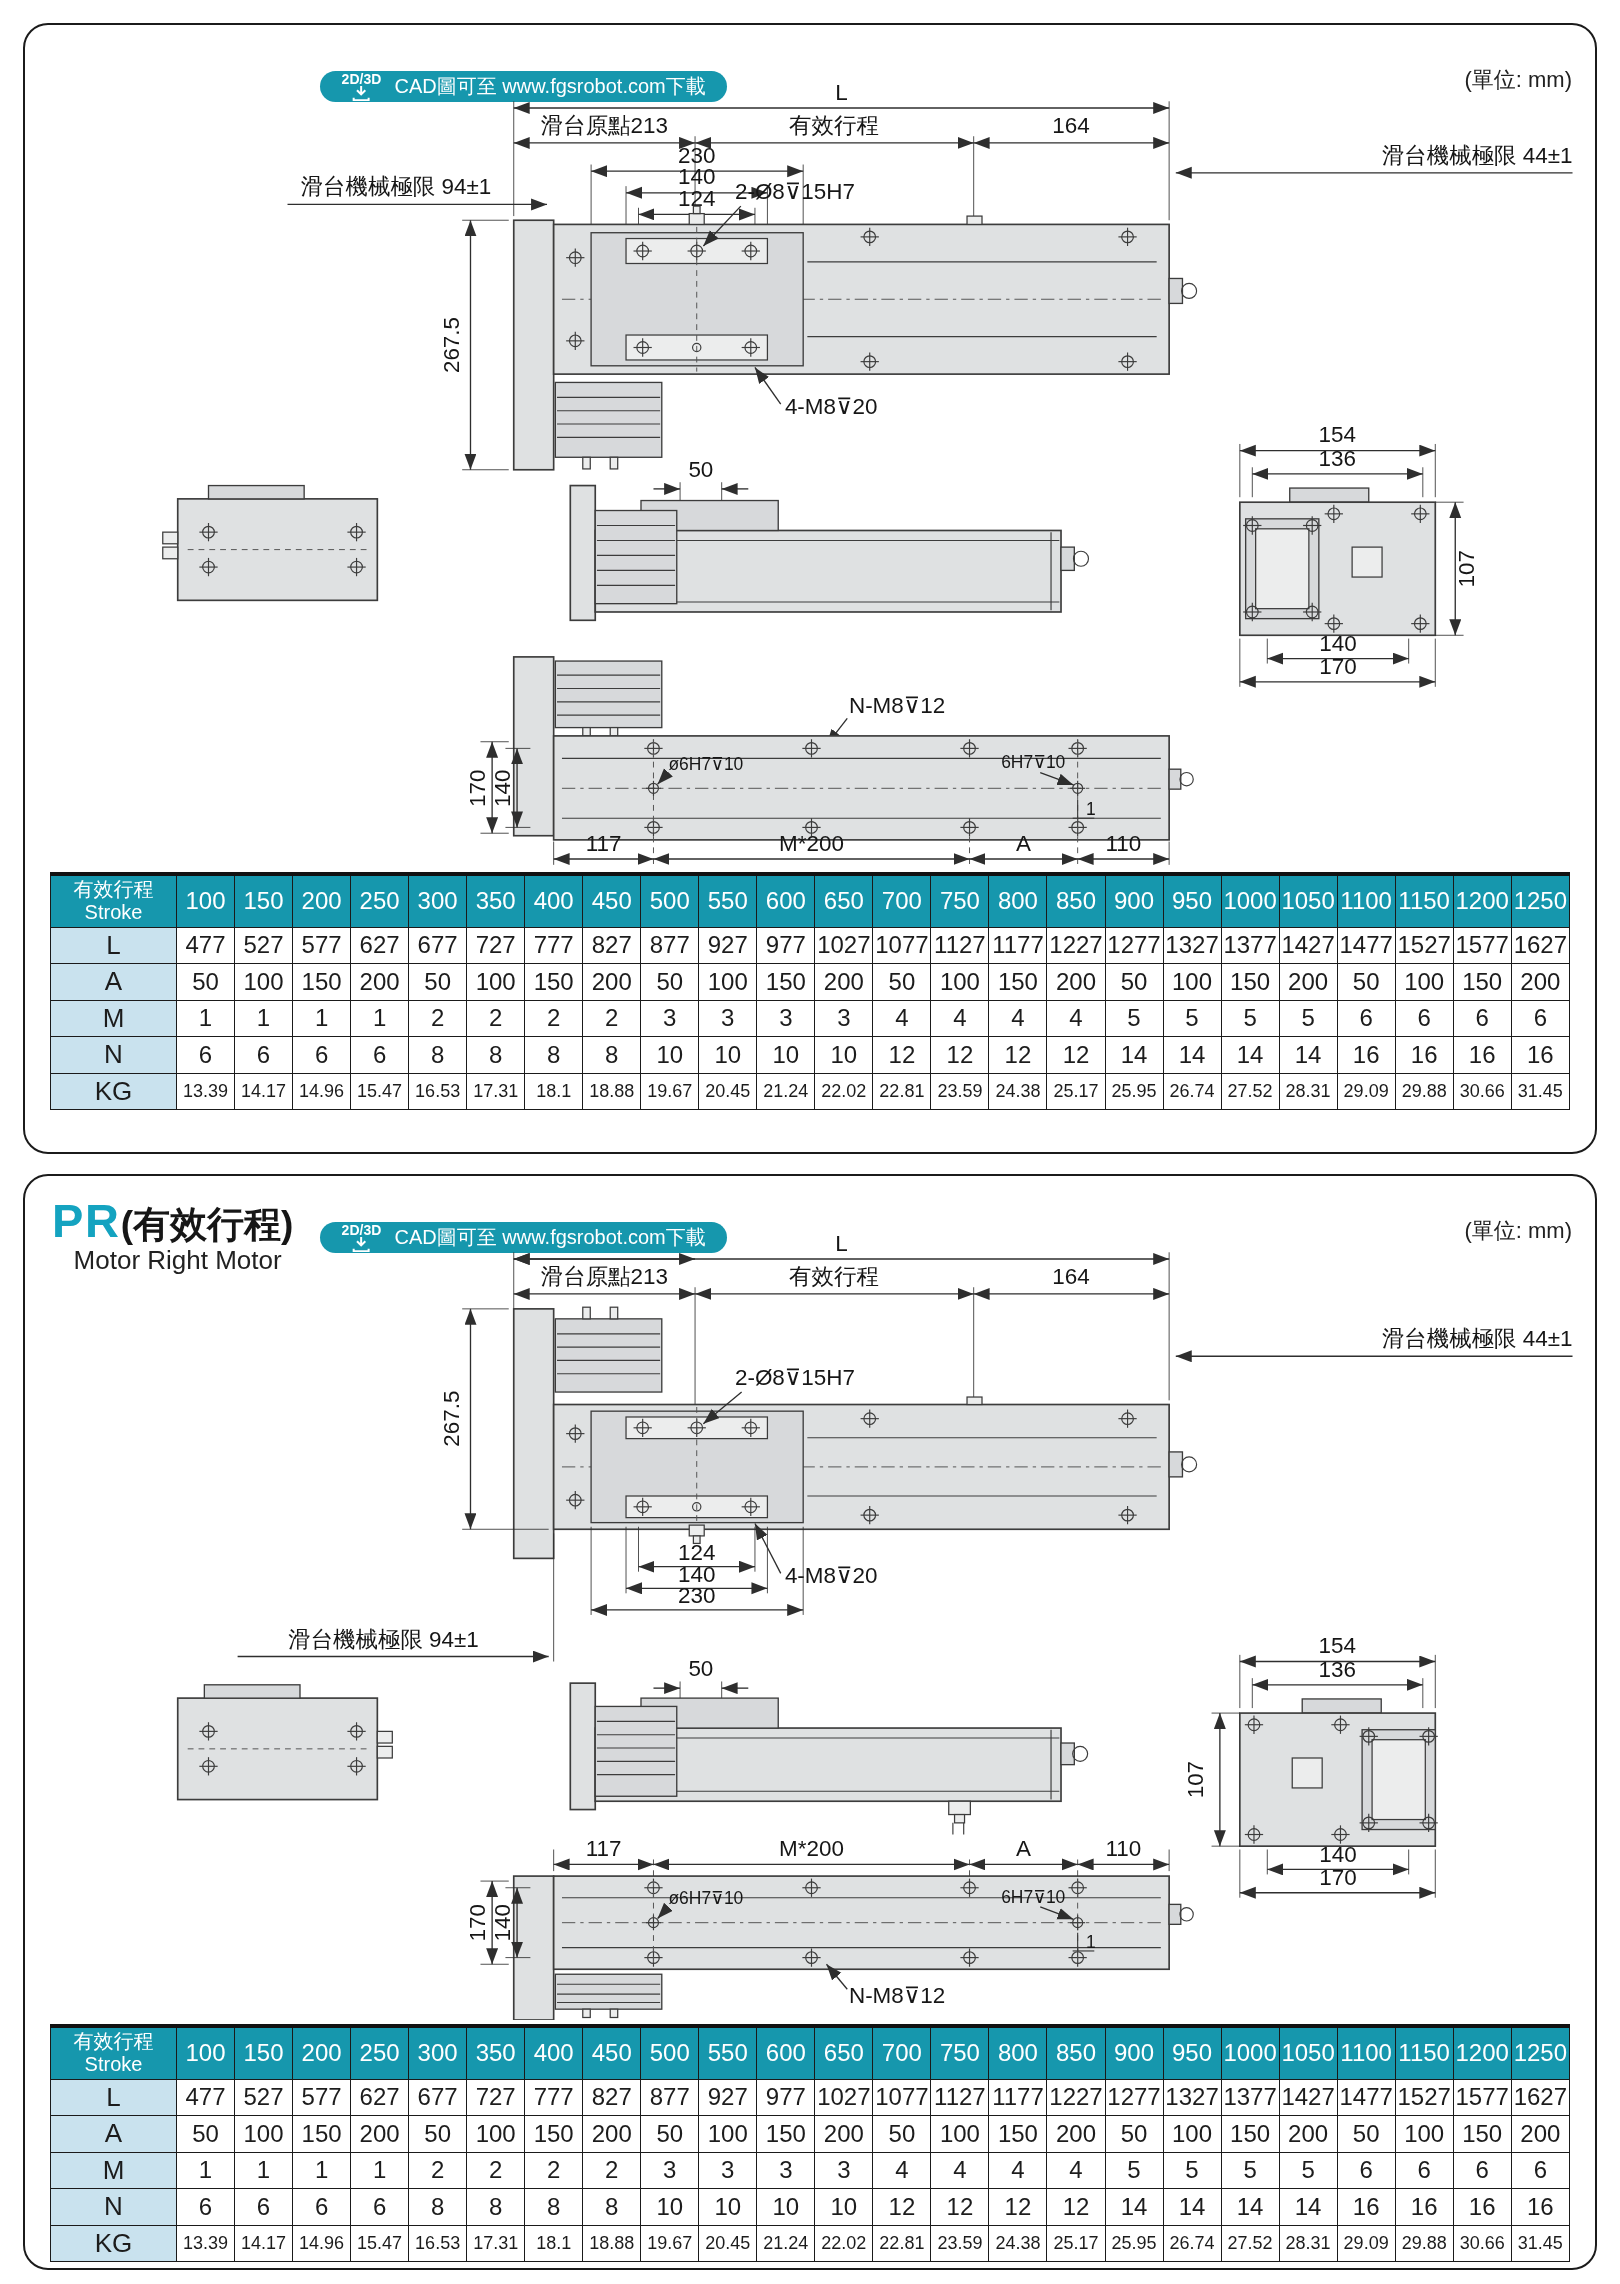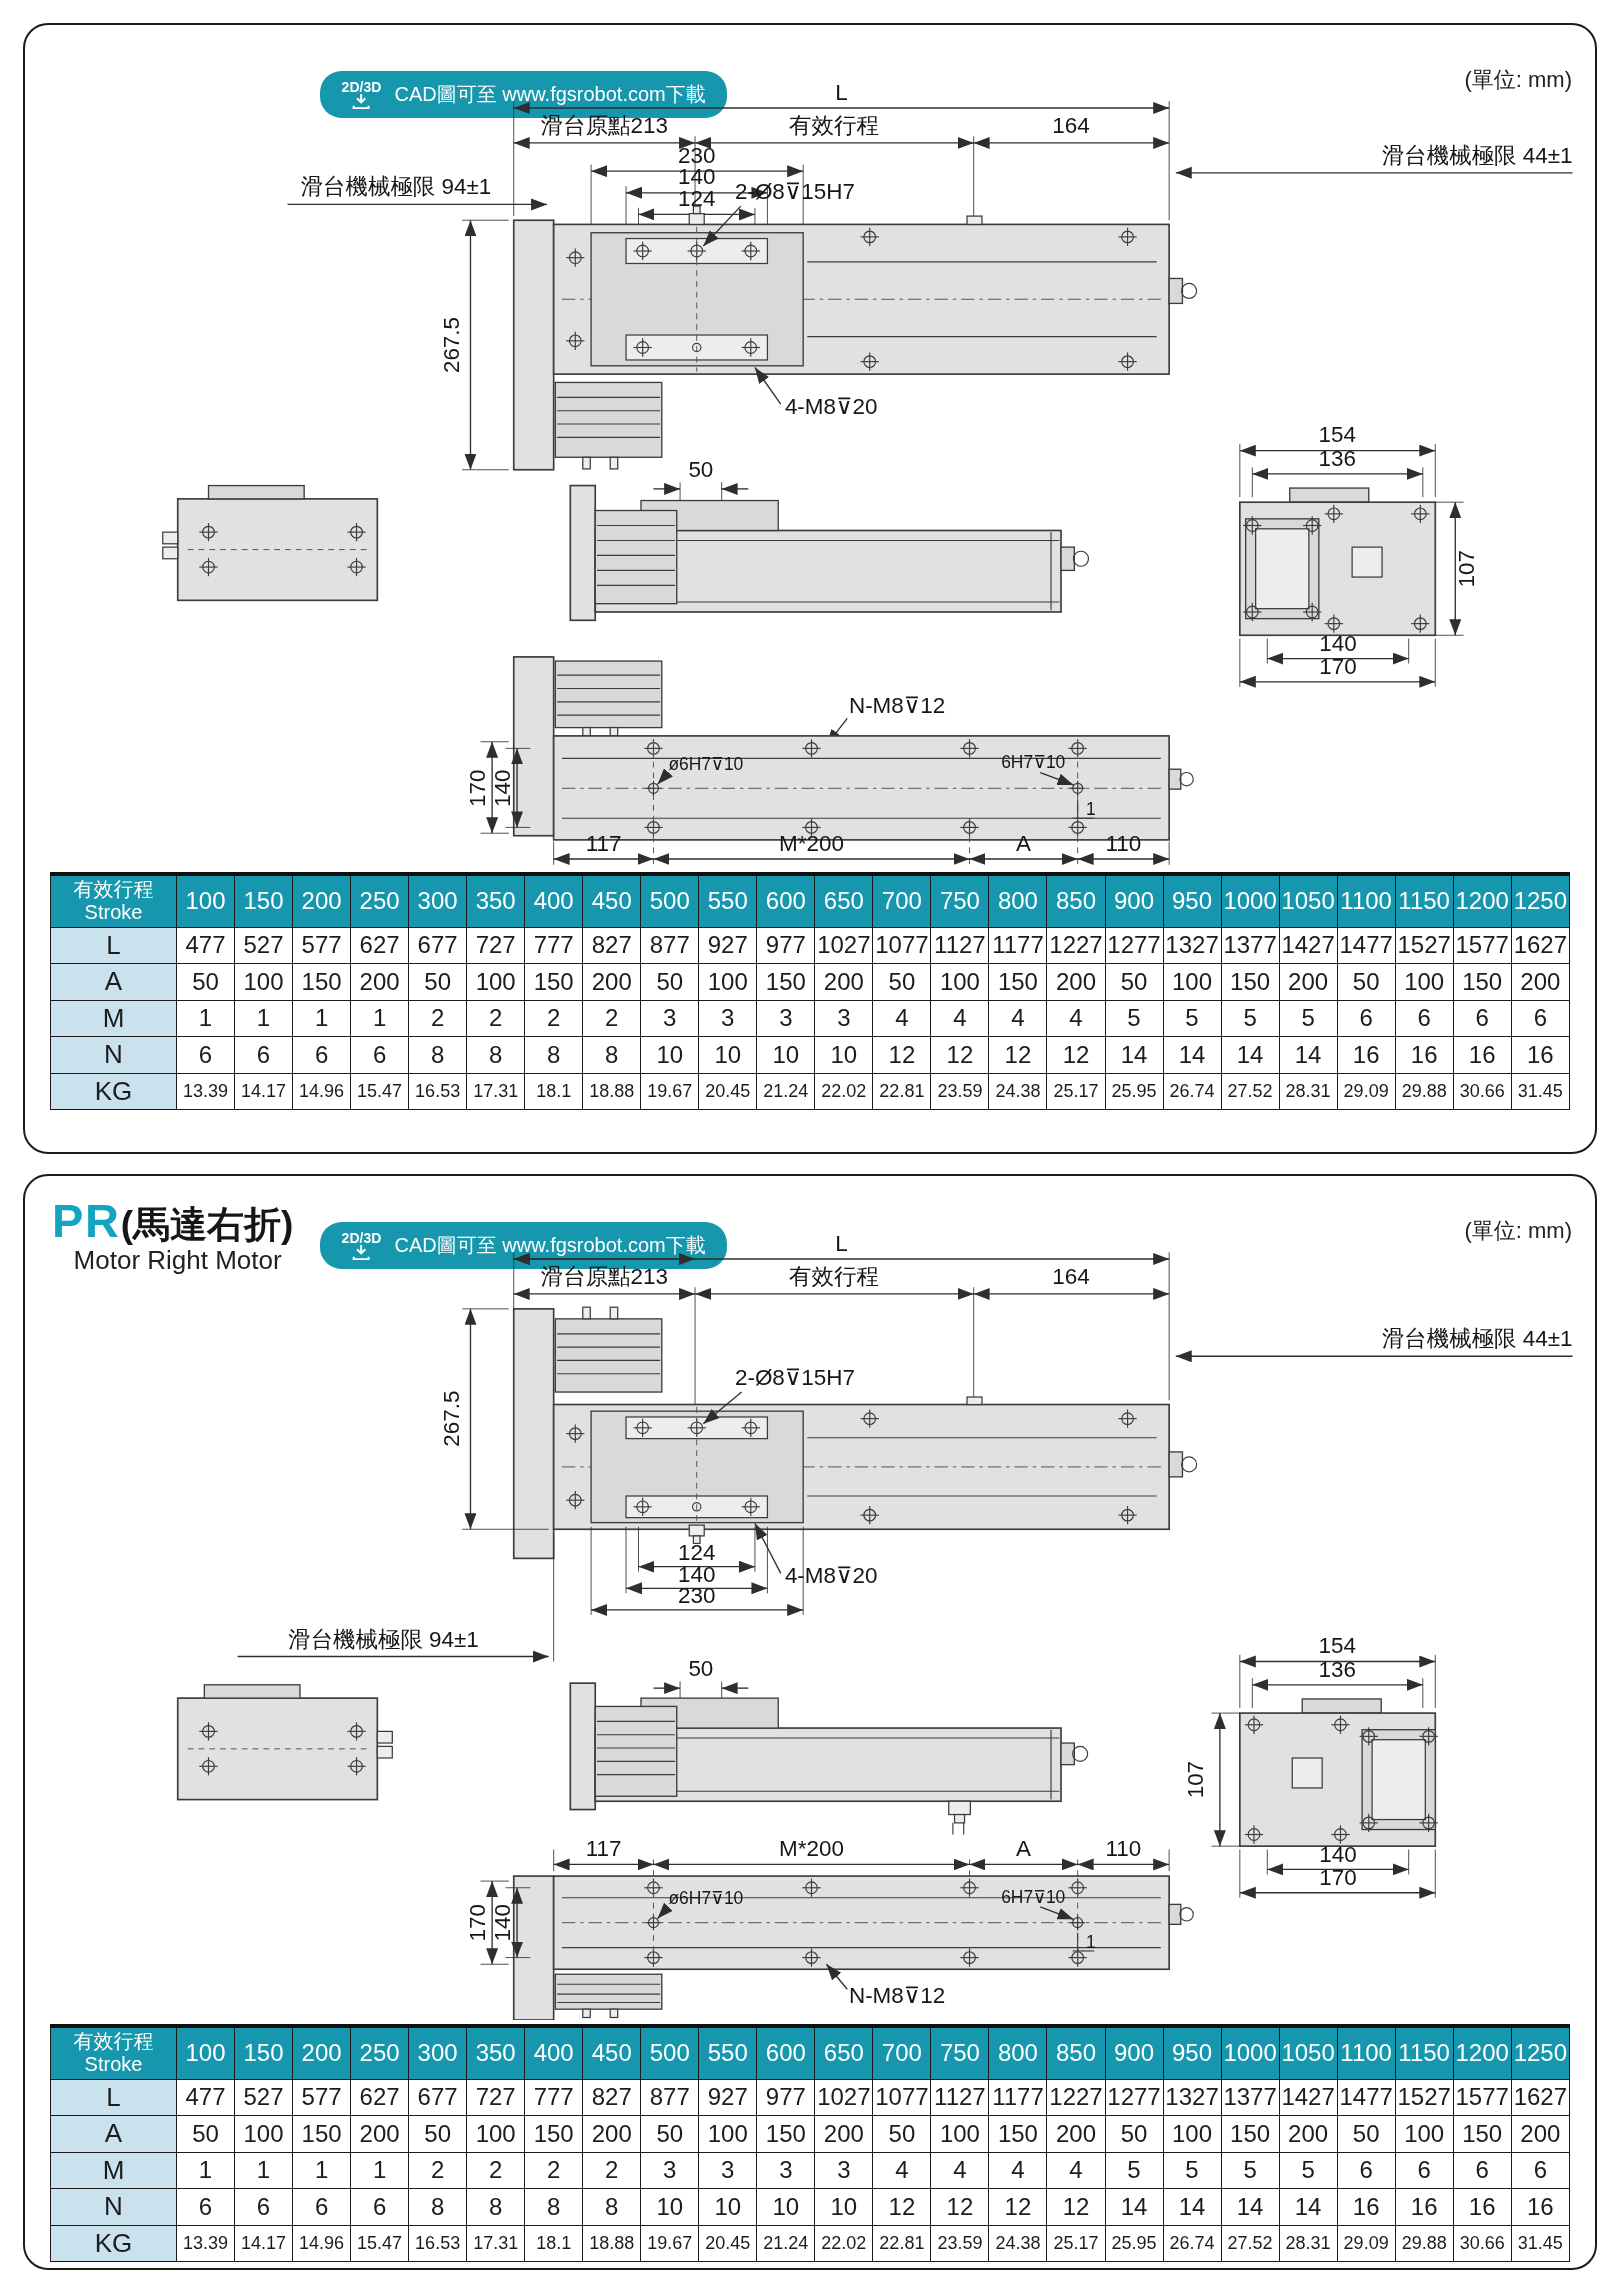--- a/index.html
+++ b/index.html
@@ -18,21 +18,21 @@
   }
   #panel-pl{top:23px;height:1131px}
   #panel-pr{top:1174px;height:1096px}
   .panel-head{position:absolute;left:0;top:0;width:100%;height:116px}
   .title{position:absolute;left:27px;top:16.6px}
   .title-top{white-space:nowrap}
   .title-code{font-size:47px;font-weight:bold;color:var(--accent);letter-spacing:1.7px}
   .title-zh{font-size:37px;font-weight:600;color:#161616}
   .title-en{font-size:26px;color:#222;padding-left:21.6px;margin-top:-5px}
   .badge{
-    position:absolute;left:295px;top:46px;height:47px;display:flex;align-items:center;gap:13.3px;
+    position:absolute;left:295px;top:46px;height:31px;display:flex;align-items:center;gap:13.3px;
     background:var(--teal);border-radius:21.6px;padding:0 21.6px;color:#fff;cursor:pointer;
   }
   .badge-ic{display:flex;flex-direction:column;align-items:center;line-height:1}
   .badge-tag{font-size:14px;font-weight:bold}
   .badge-text{font-size:20px;white-space:nowrap}
   .unit{position:absolute;right:23px;top:40px;font-size:22px;color:#222;white-space:nowrap}
   .drawing{position:absolute;left:13.3px;top:58px}
   table.spec{
     position:absolute;left:25px;top:847px;width:1520px;height:238px;
     border-collapse:collapse;table-layout:fixed;border-top:4.2px solid #111;
@@ -479,21 +479,21 @@
           <td class="kg">31.45</td>
         </tr>
       </tbody>
     </table>
 </section>
 
 <section class="panel" id="panel-pr">
   <div class="panel-head">
     <div class="title">
       <div class="title-top">
-        <span class="title-code">PR</span><span class="title-zh">(馬達右折)</span>
+        <span class="title-code">PR</span><span class="title-zh">(有效行程)</span>
       </div>
       <div class="title-en">Motor Right Motor</div>
     </div>
     <div class="badge">
       <span class="badge-ic">
         <span class="badge-tag">2D/3D</span>
         <svg width="18.3" height="15" viewBox="0 0 22 18">
             <path d="M11 0 v9 M6 5 l5 5 l5 -5 M2 14 v3 h18 v-3" stroke="#fff" stroke-width="2.4" fill="none"></path>
           </svg>
       </span>

